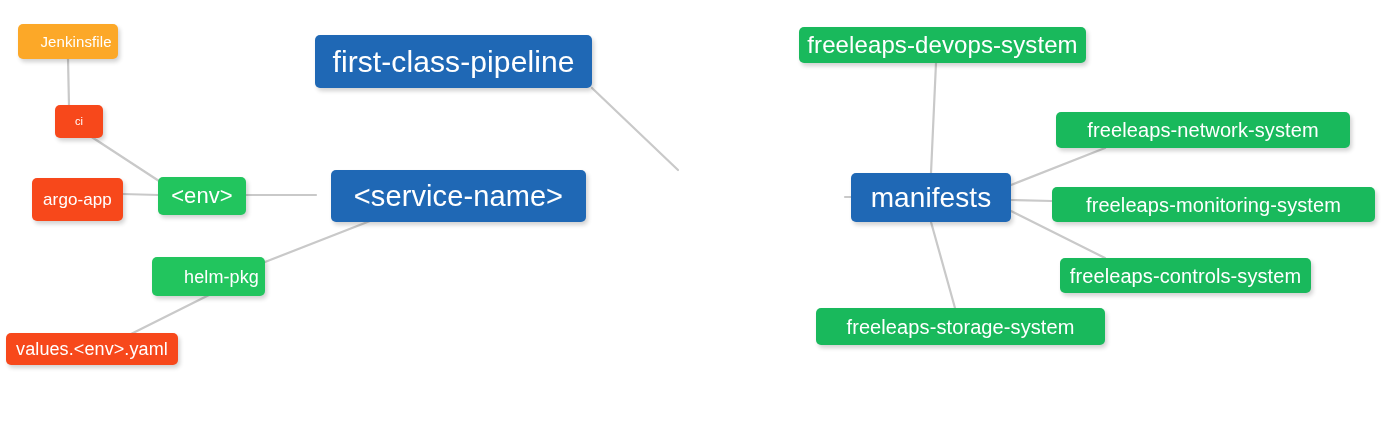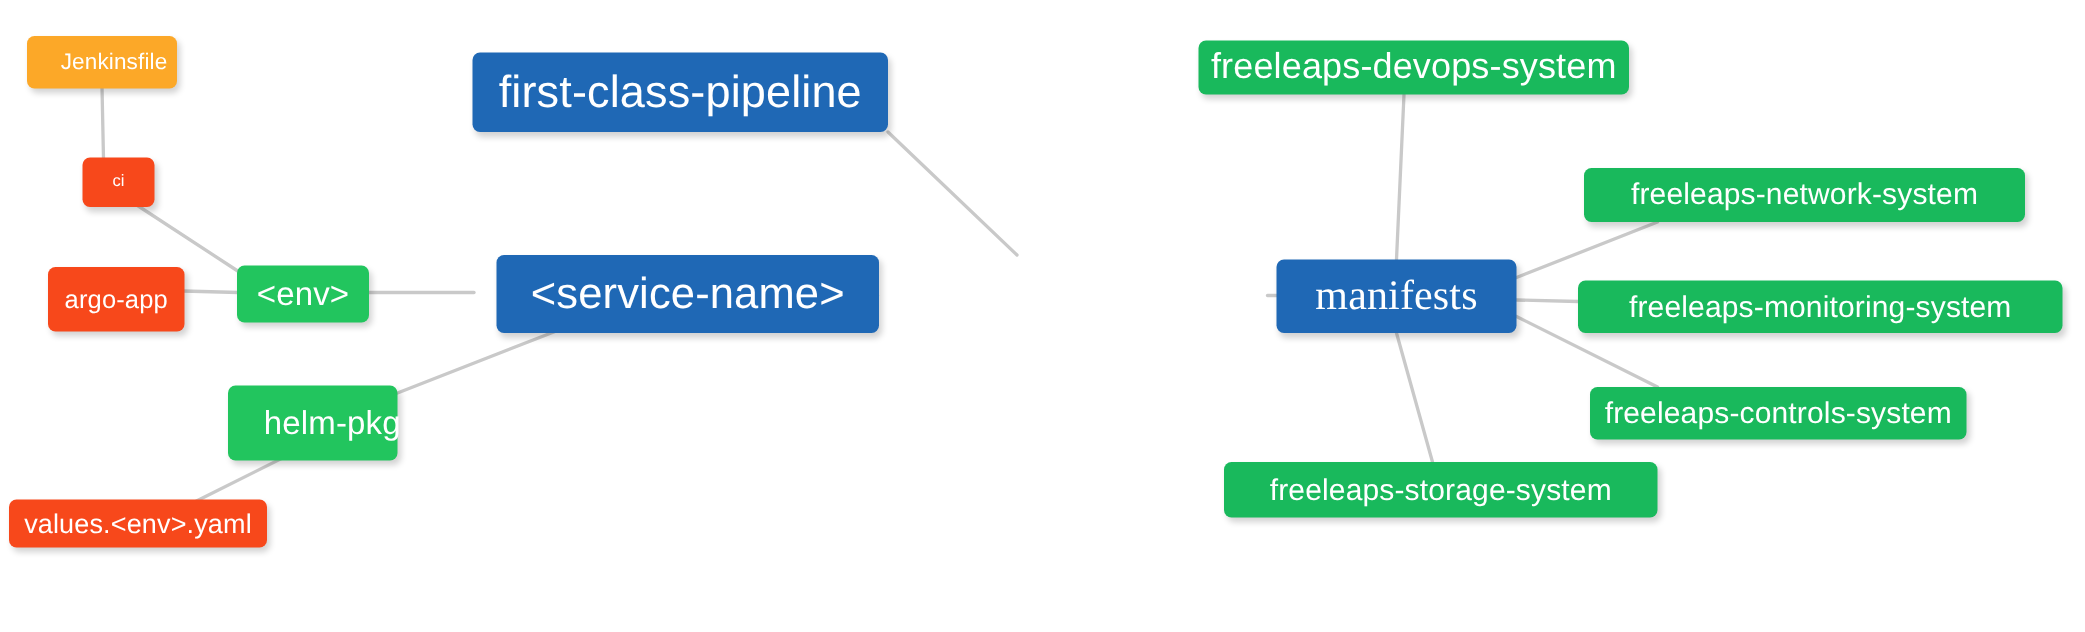--- a/index.html
+++ b/index.html
@@ -86,38 +86,38 @@
   </div>
 
   <div class="node n-red" style="left:32px; top:178px; width:91px; height:43px; font-size:17px;">
     <span>argo-app</span>
   </div>
 
   <div class="node n-green" style="left:158px; top:177px; width:88px; height:38px; font-size:22px;">
     <span>&lt;env&gt;</span>
   </div>
 
-  <div class="node n-green" style="left:152px; top:257px; width:113px; height:50px; font-size:22px;padding-left:36px;">
+  <div class="node n-green" style="left:152px; top:257px; width:113px; height:39px; font-size:18px;padding-left:36px;">
     <span>helm-pkg</span>
   </div>
 
   <div class="node n-red" style="left:6px; top:333px; width:172px; height:32px; font-size:18px;">
     <span>values.&lt;env&gt;.yaml</span>
   </div>
 
   <div class="node n-blue" style="left:315px; top:35px; width:277px; height:53px; font-size:30px;">
     <span>first-class-pipeline</span>
   </div>
 
   <div class="node n-blue" style="left:315px; top:170px; width:255px; height:52px; font-size:29px;margin-left:16px;">
     <span>&lt;service-name&gt;</span>
   </div>
 
 
-  <div class="node n-blue" style="left:851px; top:173px; width:160px; height:49px; font-size:28px;font-family:Liberation Serif, serif;">
+  <div class="node n-blue" style="left:851px; top:173px; width:160px; height:49px; font-size:28px;">
     <span>manifests</span>
   </div>
 
   <div class="node n-green2" style="left:799px; top:27px; width:287px; height:36px; font-size:24px;">
     <span>freeleaps-devops-system</span>
   </div>
 
   <div class="node n-green2" style="left:1056px; top:112px; width:294px; height:36px; font-size:20px;">
     <span>freeleaps-network-system</span>
   </div>

